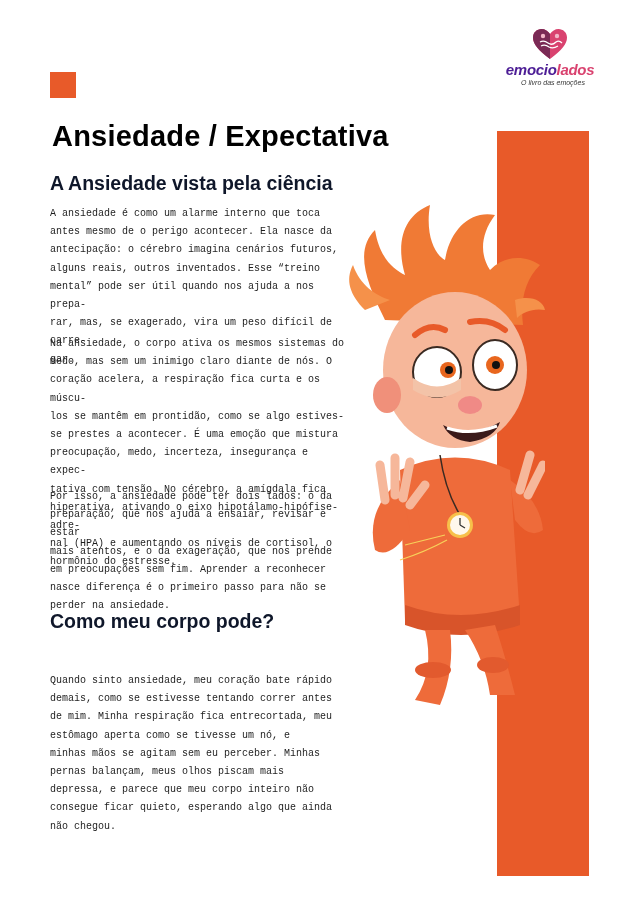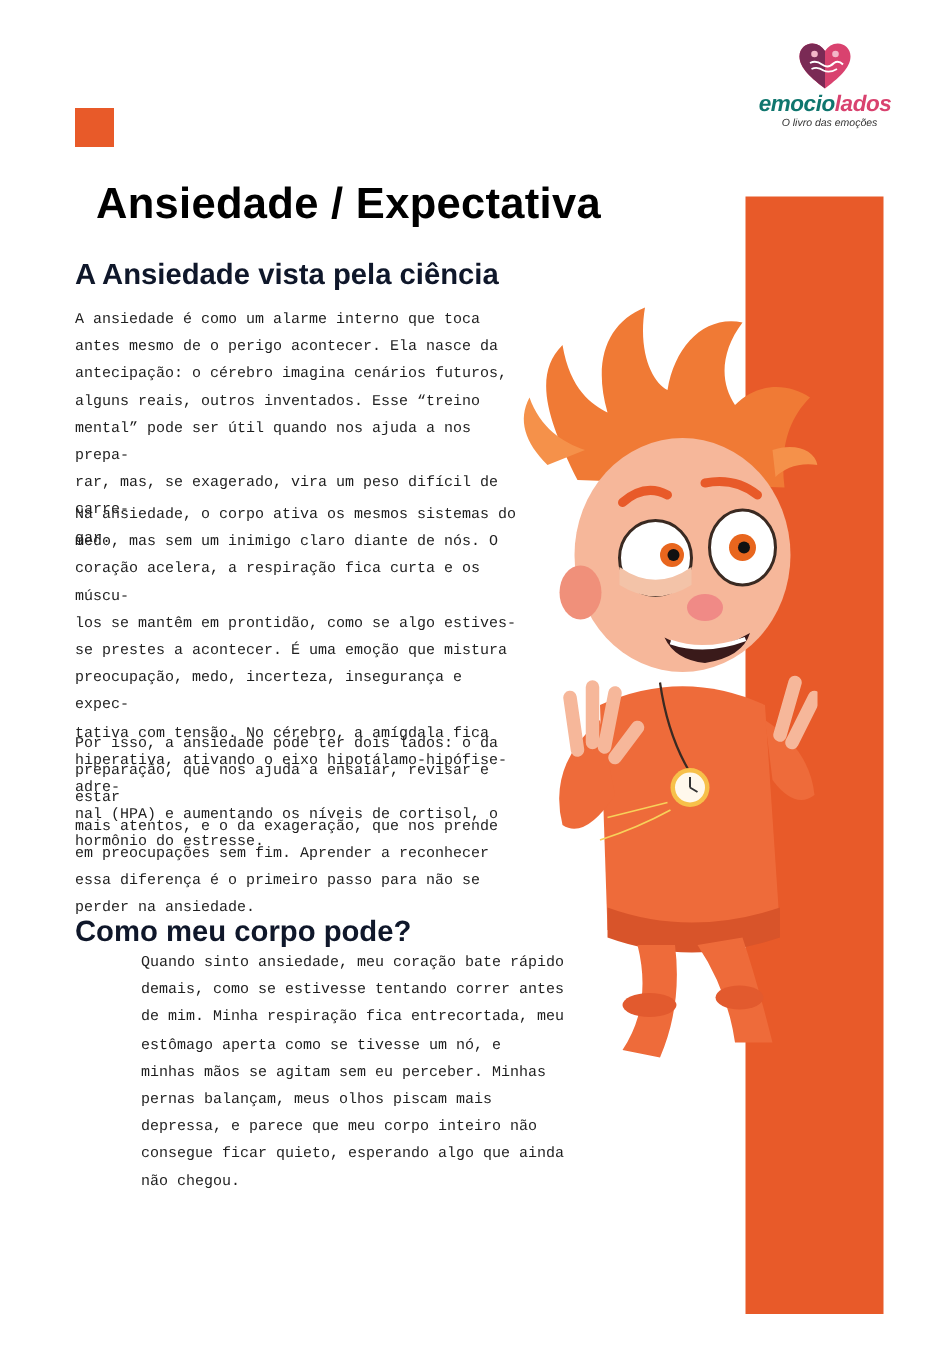--- a/index.html
+++ b/index.html
@@ -5,34 +5,34 @@
   * { box-sizing: border-box; margin: 0; padding: 0; }
   html, body { width: 634px; height: 899px; background: #ffffff; overflow: hidden; }
   body { position: relative; font-family: "DejaVu Sans", sans-serif; color: #1b1b1b; }
 
   .accent-square { position: absolute; left: 50px; top: 72px; width: 26px; height: 26px; background: #e85a29; }
   .side-bar { position: absolute; left: 497px; top: 131px; width: 92px; height: 745px; background: #e85a29; }
 
   .logo { position: absolute; left: 494px; top: 28px; width: 112px; text-align: center; }
   .logo-heart { display: block; margin: 0 auto; width: 36px; height: 32px; }
   .logo-word { font-family: "Liberation Sans", sans-serif; font-weight: 700; font-style: italic; font-size: 15px; letter-spacing: -0.3px; line-height: 16px; margin-top: 2px; }
-  .logo-word .emocio { color: #0f766e; }
+  .logo-word .emocio { color: #4c1d95; }
   .logo-word .book { color: #d9426f; }
   .logo-tag { font-family: "Liberation Sans", sans-serif; font-style: italic; font-size: 7px; color: #333; line-height: 9px; margin-left: 6px; }
 
-  .page-title { position: absolute; left: 64px; top: 120px; font-family: "Liberation Sans", sans-serif; font-weight: 700; font-size: 29px; color: #000; letter-spacing: 0.2px; white-space: nowrap; }
+  .page-title { position: absolute; left: 52px; top: 120px; font-family: "Liberation Sans", sans-serif; font-weight: 700; font-size: 29px; color: #000; letter-spacing: 0.2px; white-space: nowrap; }
   .section-title { position: absolute; left: 50px; font-family: "Liberation Sans", sans-serif; font-weight: 700; font-size: 19.5px; color: #0f172a; white-space: nowrap; }
   .section-title.s1 { top: 172px; }
   .section-title.s2 { top: 610px; }
 
   .para { position: absolute; left: 50px; width: 300px; font-family: Liberation Mono, monospace; font-size: 10px; line-height: 18.2px; color: #1e1e1e; white-space: pre-line; }
   .para.p1 { top: 205px; }
   .para.p2 { top: 335px; }
   .para.p3 { top: 488px; }
-  .para.p4 { top: 634px; margin-left: 44px; }
+  .para.p4 { top: 672px; }
 
   .character { position: absolute; left: 345px; top: 200px; width: 200px; height: 510px; }
 </style>
 </head>
 <body>
 
 <div class="accent-square"></div>
 <div class="side-bar"></div>
 
 <div class="logo">
@@ -65,21 +65,21 @@
 se prestes a acontecer. É uma emoção que mistura
 preocupação, medo, incerteza, insegurança e expec-
 tativa com tensão. No cérebro, a amígdala fica
 hiperativa, ativando o eixo hipotálamo-hipófise-adre-
 nal (HPA) e aumentando os níveis de cortisol, o
 hormônio do estresse.</p>
 <p class="para p3">Por isso, a ansiedade pode ter dois lados: o da
 preparação, que nos ajuda a ensaiar, revisar e estar
 mais atentos, e o da exageração, que nos prende
 em preocupações sem fim. Aprender a reconhecer
-essa diferença é o primeiro passo para não se
+nasce diferença é o primeiro passo para não se
 perder na ansiedade.</p>
 
 <h2 class="section-title s2">Como meu corpo pode?</h2>
 <p class="para p4">Quando sinto ansiedade, meu coração bate rápido
 demais, como se estivesse tentando correr antes
 de mim. Minha respiração fica entrecortada, meu
 estômago aperta como se tivesse um nó, e
 minhas mãos se agitam sem eu perceber. Minhas
 pernas balançam, meus olhos piscam mais
 depressa, e parece que meu corpo inteiro não

